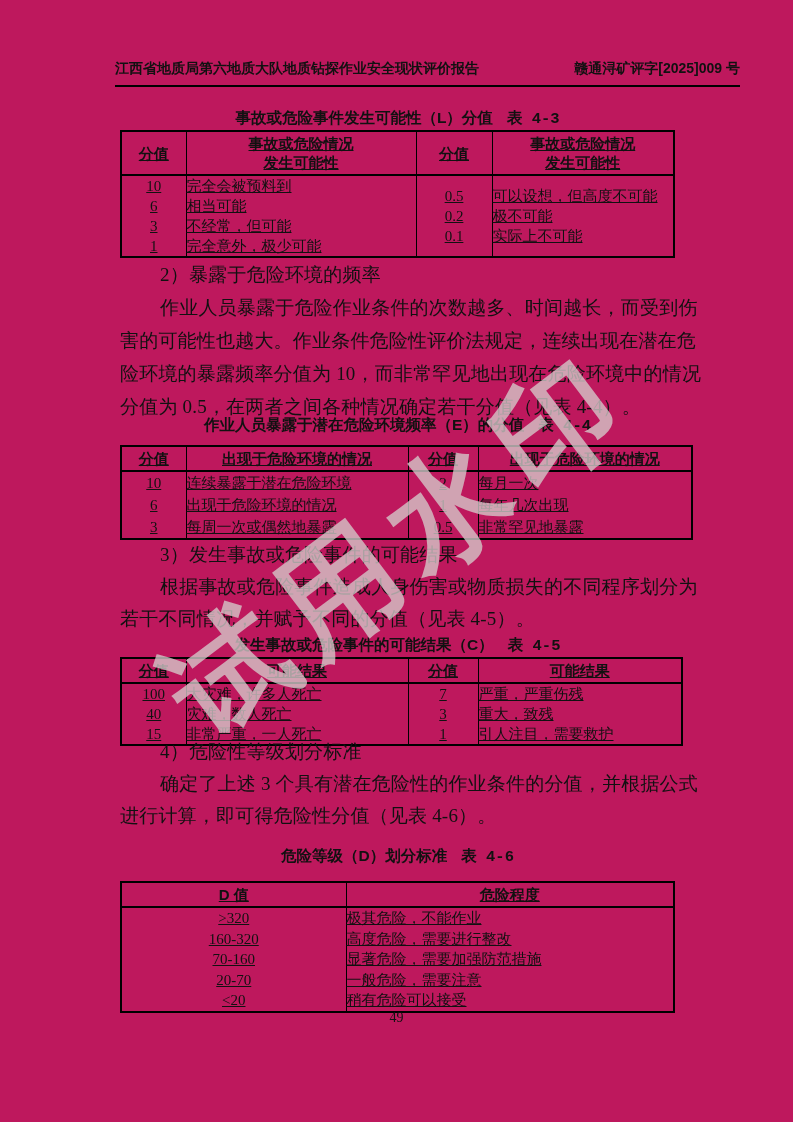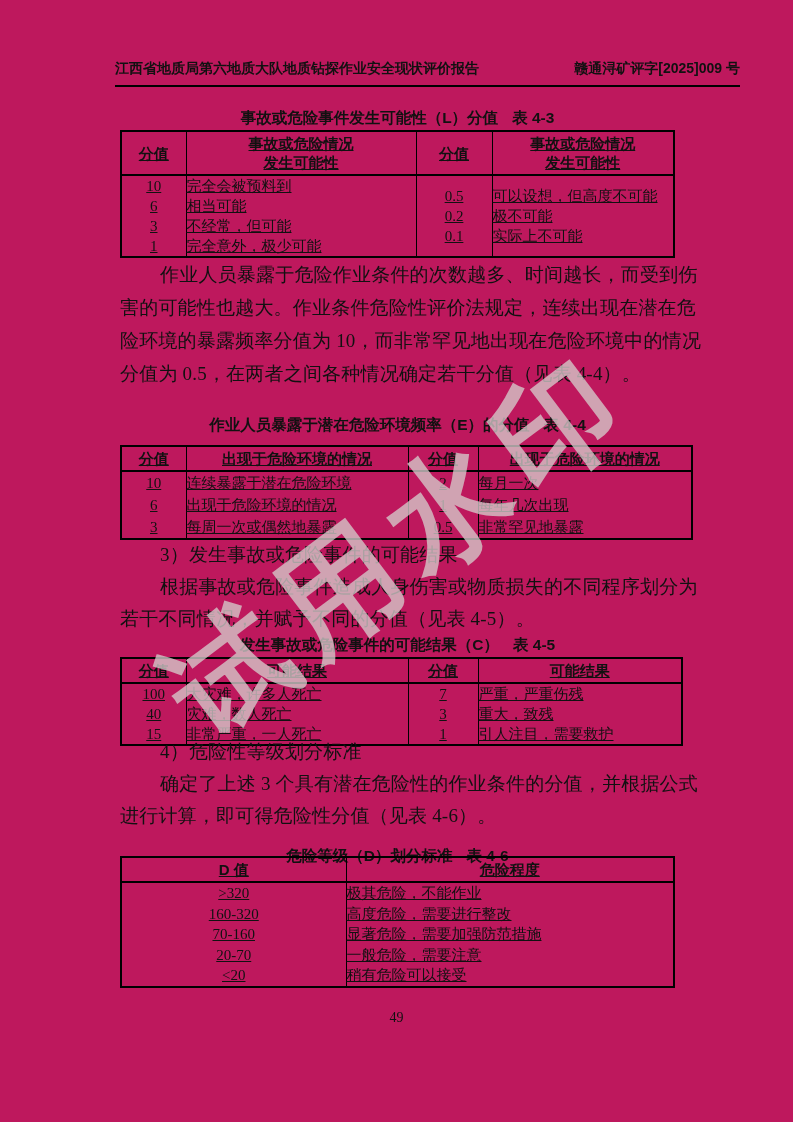--- a/index.html
+++ b/index.html
@@ -22,21 +22,21 @@
     font-family:"Liberation Sans","DejaVu Sans",sans-serif;
     font-weight:bold;font-size:14px;line-height:20px;
   }
   
   .t-title{
     position:absolute;left:120px;width:555px;
     text-align:center;
     font-family:"Liberation Sans","DejaVu Sans",sans-serif;
     font-weight:bold;font-size:15.5px;line-height:20px;
   }
-  .t-title .tag{margin-left:14px;font-family:Liberation Sans, sans-serif;text-align:right;}
+  .t-title .tag{margin-left:14px;font-family:Liberation Mono, monospace;text-align:right;}
   
   table.tbl{
     position:absolute;left:120px;
     border-collapse:collapse;
     border:2px solid #000;
     font-size:15px;
     text-decoration:underline;
   }
   table.tbl th,table.tbl td{border:1px solid #000;padding:0;vertical-align:middle;}
   table.tbl tr.t-head th{
@@ -125,20 +125,21 @@
       <td class="descs">
         <div>可以设想，但高度不可能</div>
         <div>极不可能</div>
         <div>实际上不可能</div>
       </td>
     </tr>
   </tbody>
     </table>
 
   <div class="para" style="top:258px;">
+    <div class="p-line indent">2）暴露于危险环境的频率</div>
     <div class="p-line indent">作业人员暴露于危险作业条件的次数越多、时间越长，而受到伤</div>
     <div class="p-line">害的可能性也越大。作业条件危险性评价法规定，连续出现在潜在危</div>
     <div class="p-line">险环境的暴露频率分值为 10，而非常罕见地出现在危险环境中的情况</div>
     <div class="p-line">分值为 0.5，在两者之间各种情况确定若干分值（见表 4-4）。</div>
   </div>
 
   <div class="t-title" style="top:415px;">
     <span>作业人员暴露于潜在危险环境频率（E）的分值</span><span class="tag">表 4-4</span>
   </div>
 
@@ -233,21 +234,21 @@
   <div class="para pl32" style="top:736px;">
     <div class="p-line indent">4）危险性等级划分标准</div>
     <div class="p-line indent">确定了上述 3 个具有潜在危险性的作业条件的分值，并根据公式</div>
     <div class="p-line">进行计算，即可得危险性分值（见表 4-6）。</div>
   </div>
 
   <div class="t-title" style="top:846px;">
     <span>危险等级（D）划分标准</span><span class="tag">表 4-6</span>
   </div>
 
-  <table class="tbl t46" style="top:856px;width:555px;">
+  <table class="tbl t46" style="top:881px;width:555px;">
     <colgroup>
         <col style="width:225px">
         <col>
       </colgroup>
     <tbody>
         <tr class="t-head">
       <th>D 值</th>
       <th>危险程度</th>
     </tr>
     <tr style="height:103px;">

